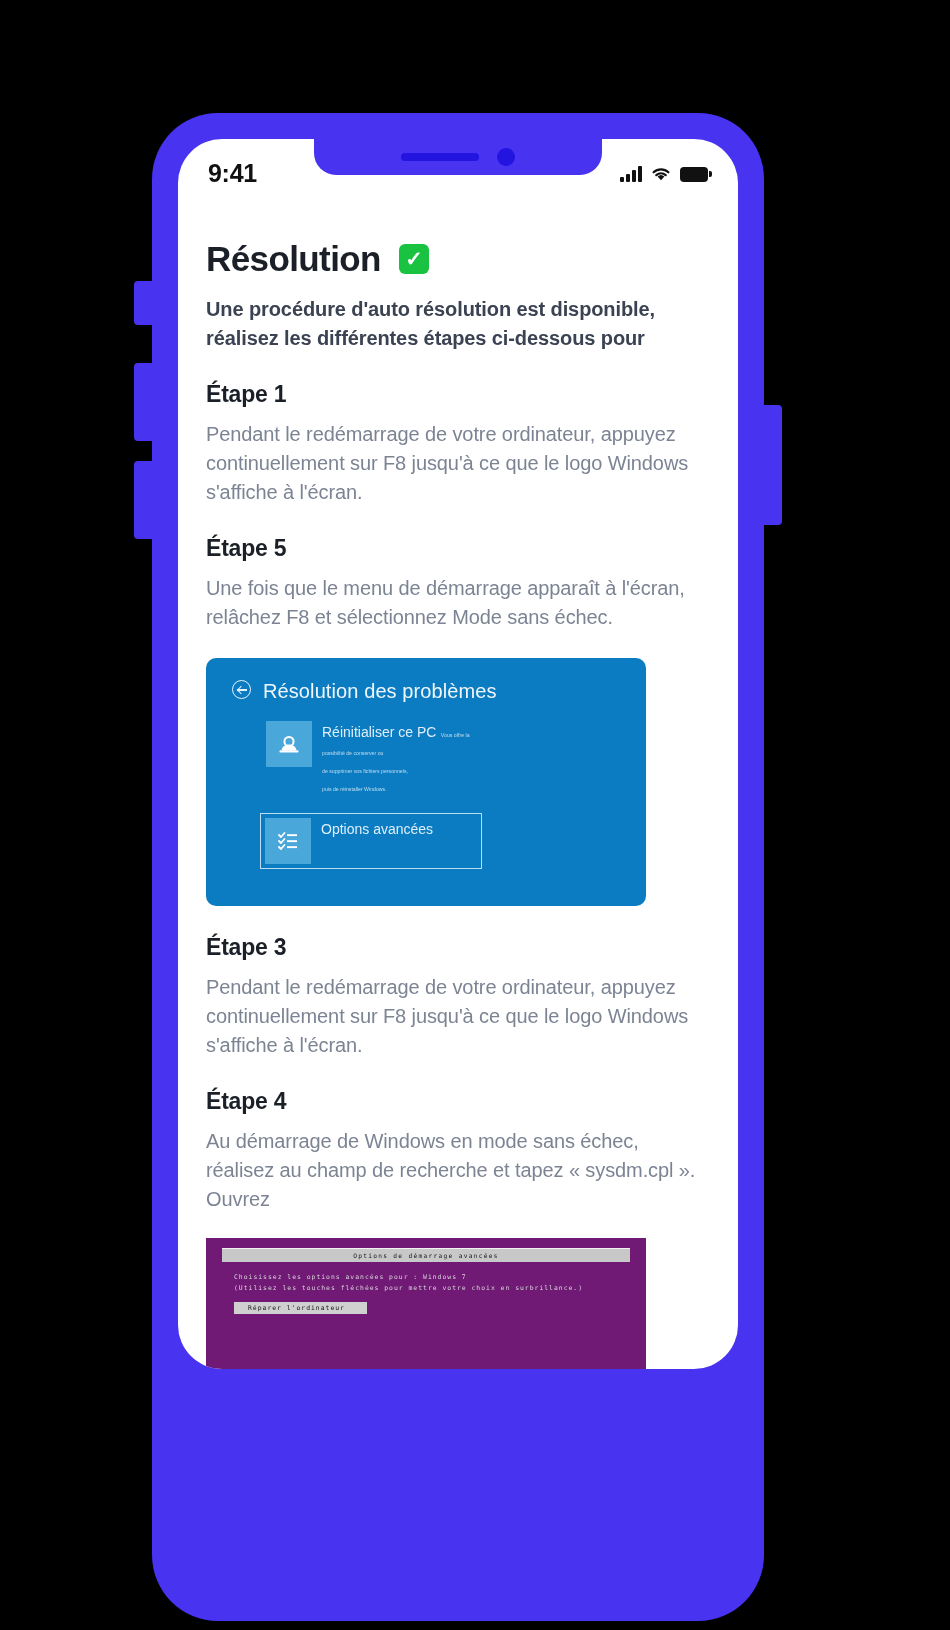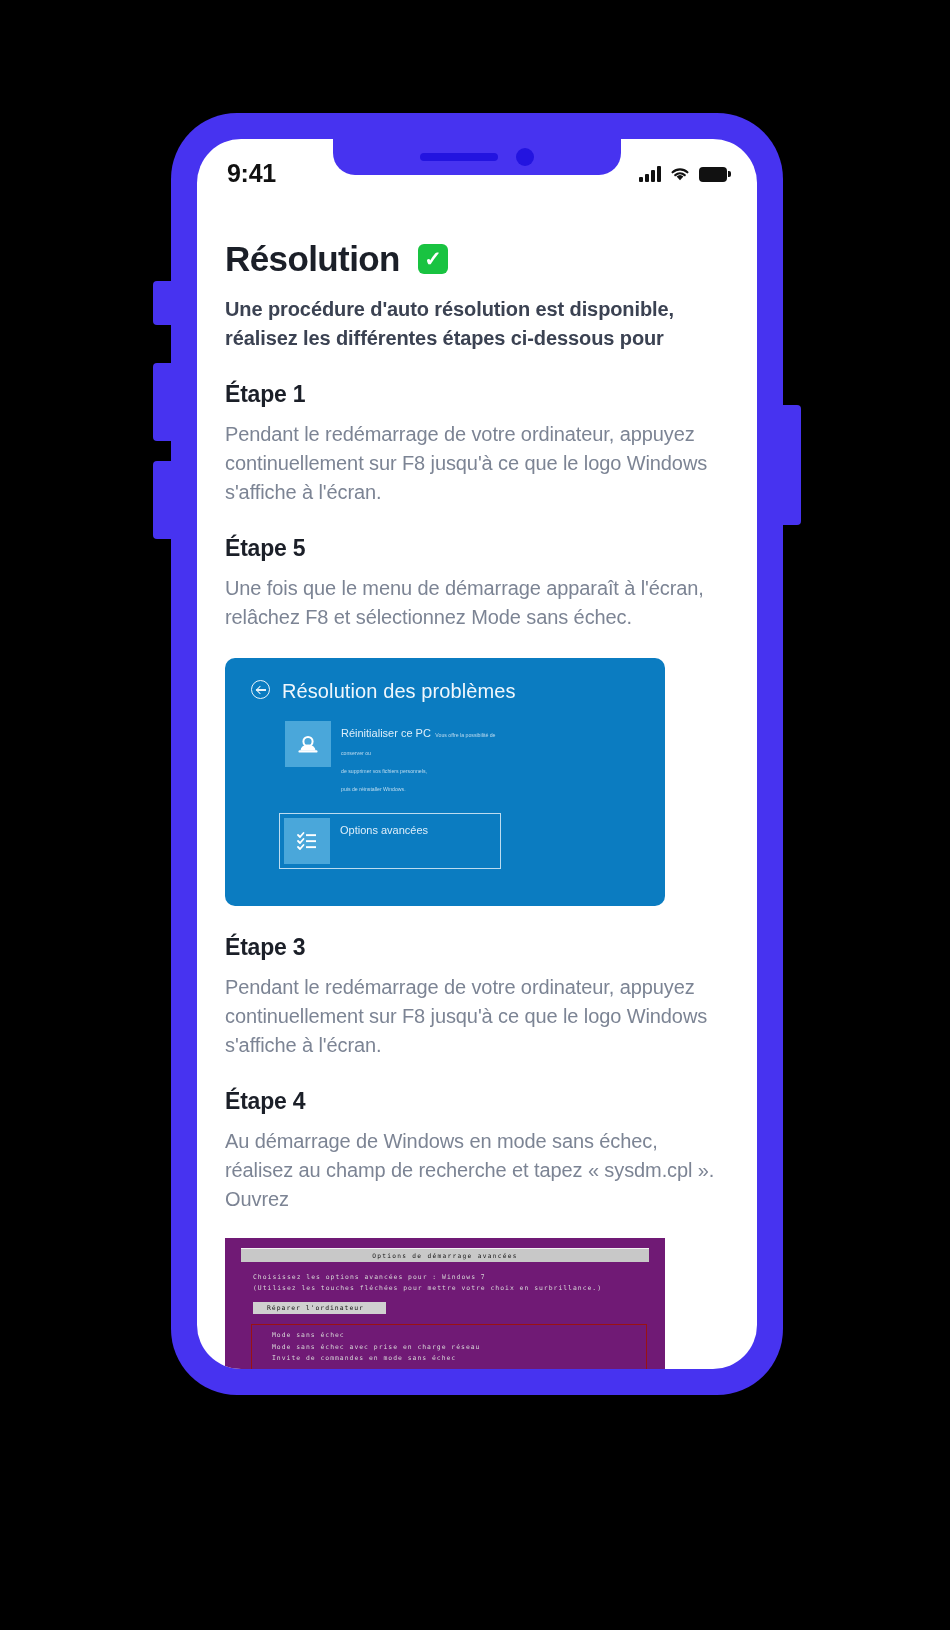--- a/index.html
+++ b/index.html
@@ -10,24 +10,23 @@
     font-family: "Liberation Sans", sans-serif;
     overflow: hidden;
   }
 
   
   #phone-frame {
     position: absolute;
     left: 152px;
     top: 113px;
     width: 612px;
-    height: 1282px;
+    height: 1508px;
     background: #4733f0;
     border-radius: 66px;
-    margin-left: 19px;
   }
   
   .side-btn {
     position: absolute;
     background: #4733f0;
     border-radius: 3px;
   }
   #btn-mute   { left: -18px; top: 168px; width: 20px; height: 44px;  border-radius: 4px 0 0 4px;}
   #btn-volup  { left: -18px; top: 250px; width: 20px; height: 78px;  border-radius: 4px 0 0 4px;}
   #btn-voldn  { left: -18px; top: 348px; width: 20px; height: 78px;  border-radius: 4px 0 0 4px;}
@@ -241,21 +240,21 @@
   .win-icon {
     width: 46px; height: 46px;
     background: #4aa7da;
     flex: none;
     display: flex;
     align-items: center;
     justify-content: center;
   }
   .win-opt-text { padding-top: 2px; }
   .win-opt-label {
-    font-size: 11px;
+    font-size: 14px;
     color: #ddeefa;
     line-height: 1.2;
     filter: blur(0.7px);
   }
   .win-opt-desc {
     font-size: 5.2px;
     color: #bedcf0;
     line-height: 1.55;
     margin-top: 3px;
     filter: blur(0.7px);
@@ -407,24 +406,19 @@
       <div id="bios">
         <div id="bios-titlebar">Options de démarrage avancées</div>
 
         <div style="margin-top:10px">
           <div class="bios-line">Choisissez les options avancées pour : Windows 7</div>
           <div class="bios-line">(Utilisez les touches fléchées pour mettre votre choix en surbrillance.)</div>
         </div>
 
         <div id="bios-repair">Réparer l'ordinateur</div>
 
-        <div id="bios-redbox">
-          <div class="bios-line">Mode sans échec</div>
-          <div class="bios-line">Mode sans échec avec prise en charge réseau</div>
-          <div class="bios-line">Invite de commandes en mode sans échec</div>
-        </div>
 
         
       </div>
 
     </div>
   </div>
 </div>
 
 </body></html>

